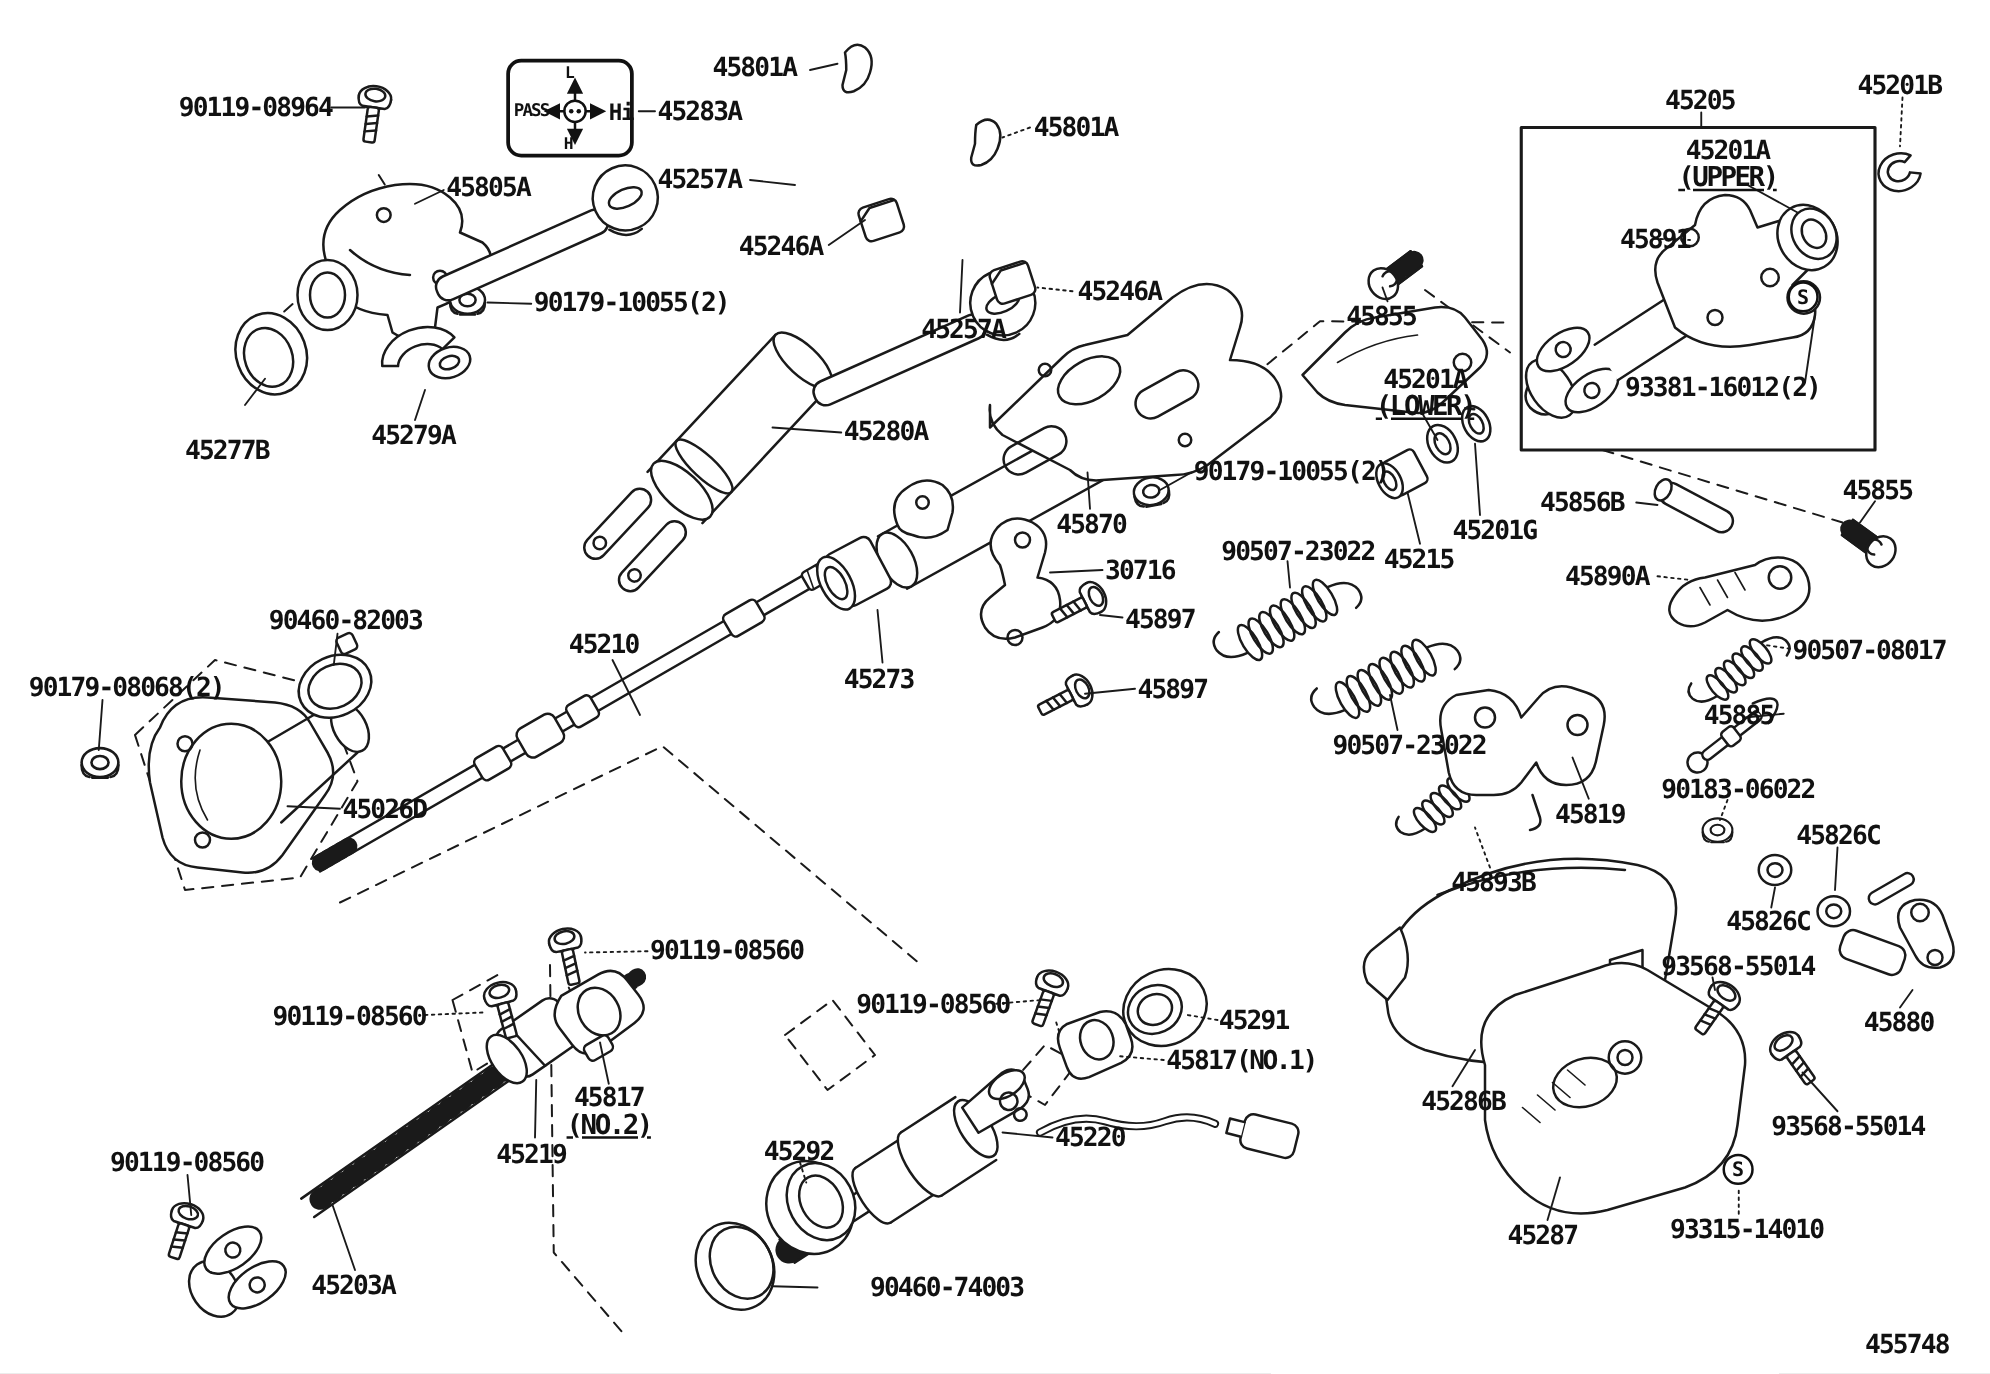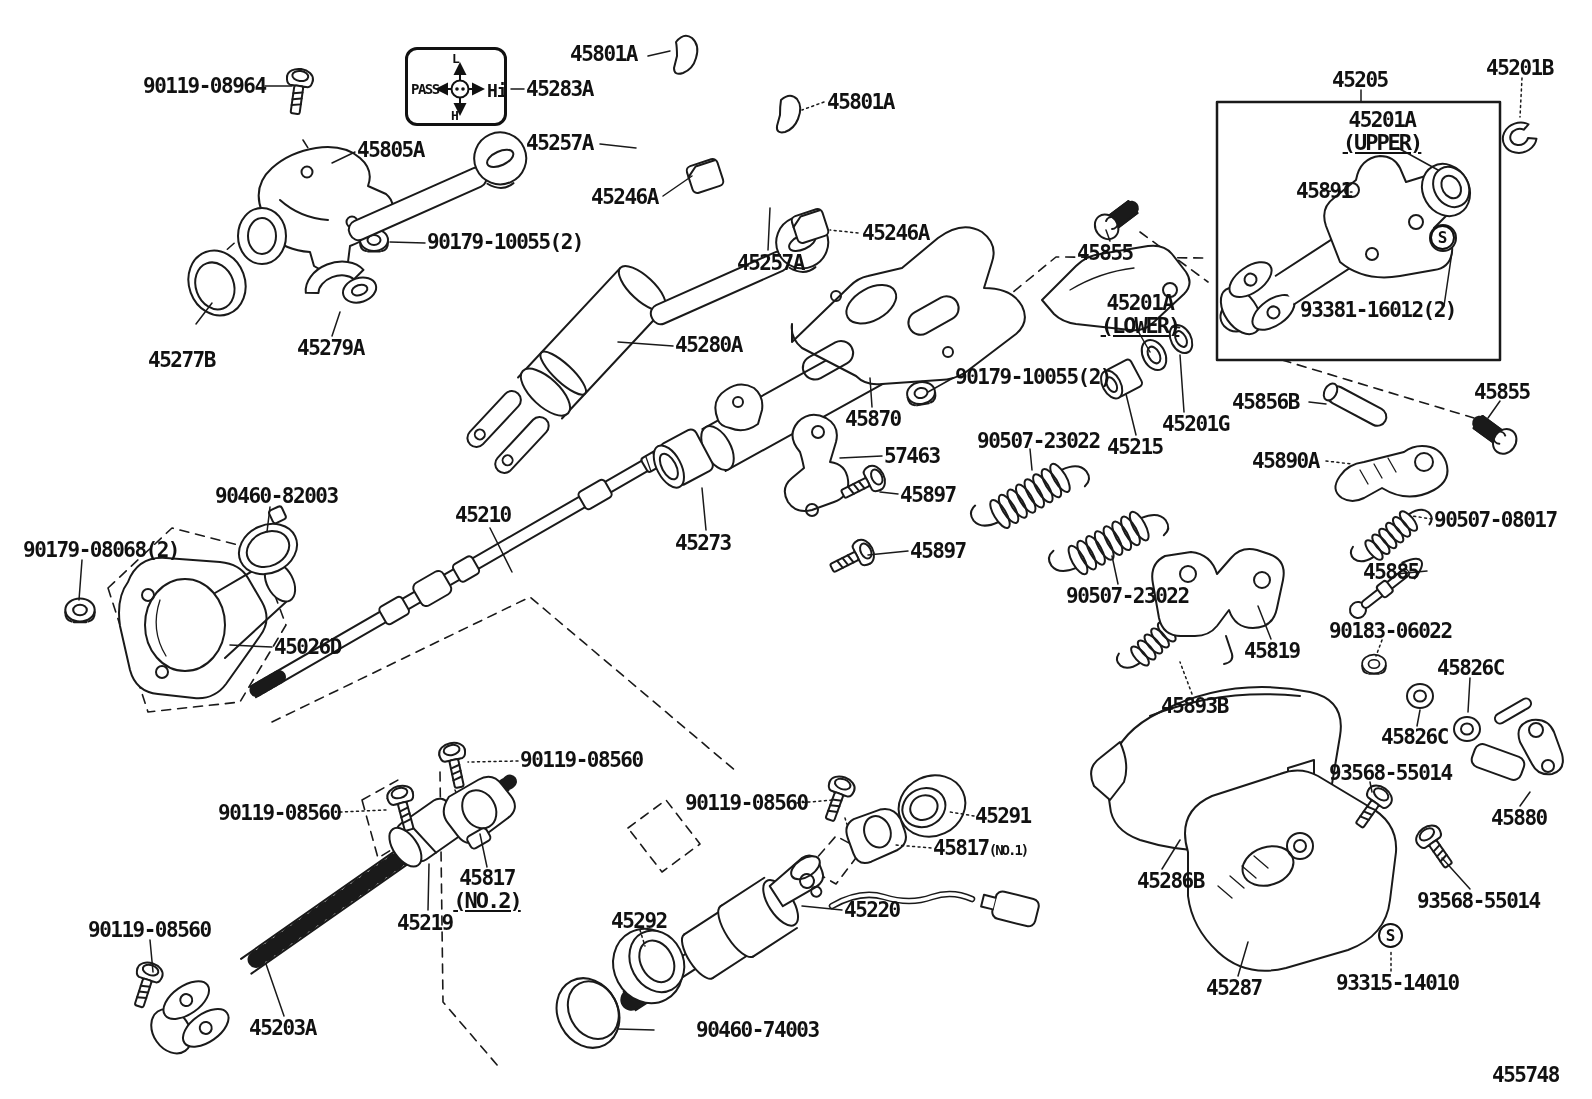--- a/index.html
+++ b/index.html
@@ -10,21 +10,21 @@
   svg .f{fill:#ffffff;}
   svg .dash{stroke-dasharray:9 7;stroke-width:1.6;}
   svg .dot{stroke-dasharray:2 3.5;stroke-width:1.5;}
   svg .ld{stroke-width:1.5;}
   svg .thin{stroke-width:1.3;}
   .lbl{position:absolute;font-weight:700;font-size:21px;line-height:1.05;
     letter-spacing:-1.5px;color:#111;white-space:nowrap;}
   .lbl2{text-align:center;}
   .sub{font-size:22px;letter-spacing:-2px;text-decoration:underline;}
   .inline-wrap{display:flex;align-items:baseline;}
-  .inline-sub{font-size:14px;letter-spacing:-2px;}
+  .inline-sub{font-size:21px;letter-spacing:-2px;}
   .s-mark{position:absolute;width:25px;height:25px;border:2.5px solid #111;border-radius:50%;
     display:flex;align-items:center;justify-content:center;font-weight:700;font-size:16px;
     color:#111;background:#fff;box-sizing:border-box;}
   .pass-box{position:absolute;left:405px;top:47px;width:102px;height:79px;
     border:3px solid #111;border-radius:12px;background:#fff;box-sizing:border-box;}
   .pass-box .pt{position:absolute;font-weight:700;color:#111;}
   .pt-pass{left:3px;top:31px;font-size:14px;letter-spacing:-1.5px;}
   .pt-l{left:44px;top:1px;font-size:13px;}
   .pt-h{left:43px;top:58px;font-size:13px;}
   .pt-hi{left:79px;top:30px;font-size:18px;letter-spacing:-1px;}
@@ -511,21 +511,21 @@
 <div class="lbl" style="left:526px;top:78px;">45283A</div>
 <div class="lbl" style="left:570px;top:43px;">45801A</div>
 <div class="lbl" style="left:827px;top:91px;">45801A</div>
 <div class="lbl" style="left:526px;top:132px;">45257A</div>
 <div class="lbl" style="left:591px;top:186px;">45246A</div>
 <div class="lbl" style="left:862px;top:222px;">45246A</div>
 <div class="lbl" style="left:737px;top:252px;">45257A</div>
 <div class="lbl" style="left:675px;top:334px;">45280A</div>
 <div class="lbl" style="left:845px;top:408px;">45870</div>
 <div class="lbl" style="left:955px;top:366px;">90179-10055(2)</div>
-<div class="lbl" style="left:884px;top:445px;">57463</div>
+<div class="lbl" style="left:884px;top:445px;">30716</div>
 <div class="lbl" style="left:900px;top:484px;">45897</div>
 <div class="lbl" style="left:910px;top:540px;">45897</div>
 <div class="lbl" style="left:675px;top:532px;">45273</div>
 <div class="lbl" style="left:455px;top:504px;">45210</div>
 <div class="lbl" style="left:215px;top:485px;">90460-82003</div>
 <div class="lbl" style="left:23px;top:539px;">90179-08068(2)</div>
 <div class="lbl" style="left:274px;top:636px;">45026D</div>
 <div class="lbl" style="left:1332px;top:69px;">45205</div>
 <div class="lbl" style="left:1486px;top:57px;">45201B</div>
 <div class="lbl lbl2" style="left:1340px;top:109px;width:84px;">

